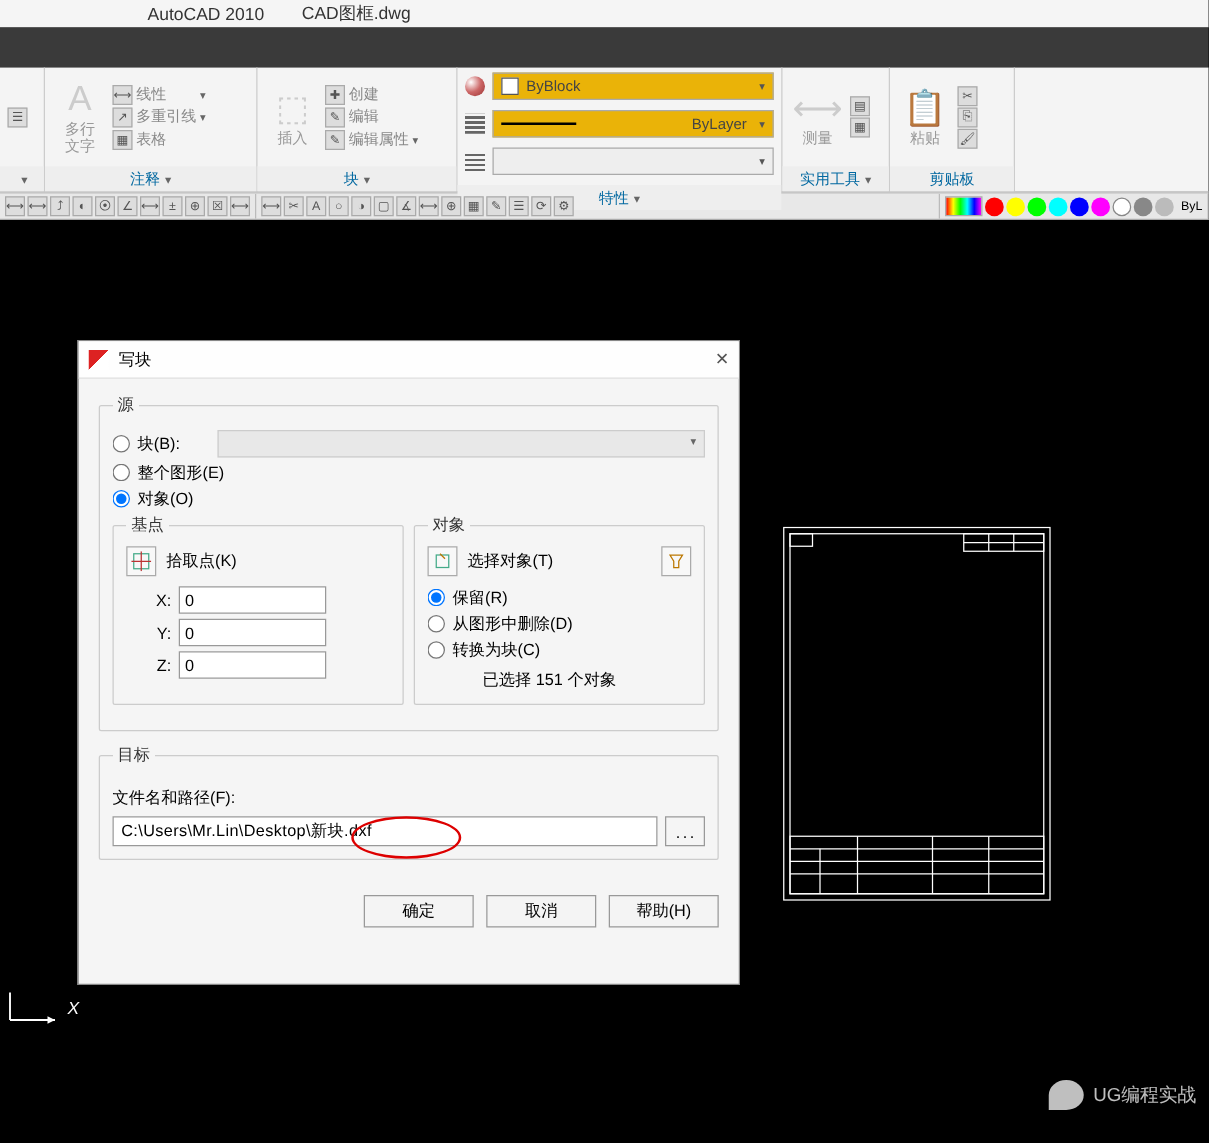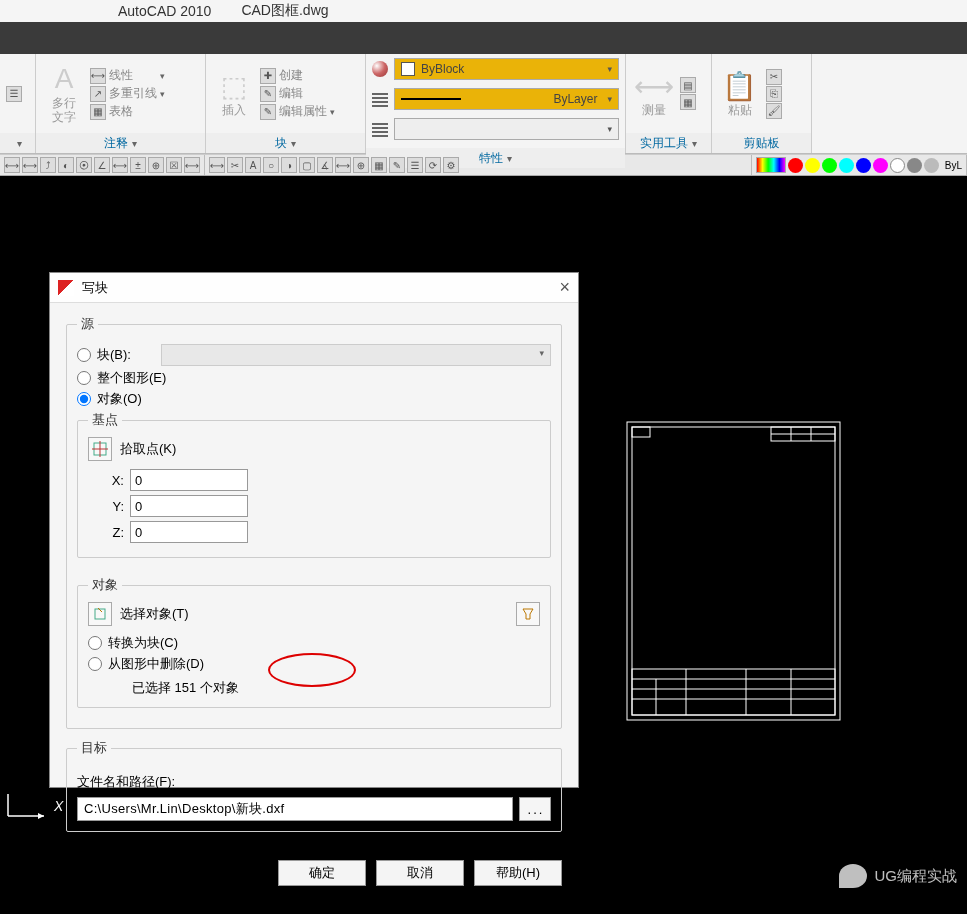--- a/index.html
+++ b/index.html
@@ -45,34 +45,34 @@
 .dframe svg { width: 100%; height: 100%; }
 
 
 .cursor { position: absolute; left: 0; top: 616px; color: #fff; font-size: 14px; display: flex; align-items: center; }
 
 
 .wechat { position: absolute; right: 10px; bottom: 26px; color: rgba(255,255,255,0.75); font-size: 15px; display: flex; align-items: center; gap: 8px; }
 .wechat-icon { width: 28px; height: 24px; background: rgba(255,255,255,0.75); border-radius: 50% 50% 50% 0; position: relative; }
 
 
-.dialog { position: absolute; left: 49px; top: 272px; width: 530px; height: 516px; background: #f5f5f5; border: 1px solid #888; box-shadow: 4px 6px 16px rgba(0,0,0,0.5); }
+.dialog { position: absolute; left: 62px; top: 272px; width: 530px; height: 516px; background: #f5f5f5; border: 1px solid #888; box-shadow: 4px 6px 16px rgba(0,0,0,0.5); }
 .dlg-title { height: 30px; display: flex; align-items: center; padding: 0 8px; background: #fefefe; border-bottom: 1px solid #ddd; }
 .dlg-title .app-ico { width: 16px; height: 16px; background: linear-gradient(135deg, #d22 50%, #fff 50%); margin-right: 8px; }
 .dlg-title .close { margin-left: auto; font-size: 18px; color: #555; cursor: pointer; }
 .dlg-body { padding: 12px 16px 8px 16px; }
 
 fieldset { border: 1px solid #ccc; border-radius: 2px; padding: 8px 10px 10px 10px; margin-bottom: 10px; }
 fieldset > legend { padding: 0 4px; font-size: 13px; color: #333; }
 
 .radio-row { display: flex; align-items: center; gap: 6px; margin: 3px 0; font-size: 13px; }
 .radio-row input[type="radio"] { width: 14px; height: 14px; }
 .block-sel { flex: 1; margin-left: 24px; height: 22px; background: #e8e8e8; border: 1px solid #ccc; }
 
-.two-col { display: flex; gap: 8px; flex-direction: column; }
+.two-col { display: flex; gap: 8px; }
 .inner-fs { flex: 1; }
 
 .pick-row { display: flex; align-items: center; gap: 8px; margin-bottom: 8px; }
 .pick-btn { width: 24px; height: 24px; border: 1px solid #aaa; background: #f8f8f8; display: flex; align-items: center; justify-content: center; }
 .pick-btn svg { width: 16px; height: 16px; }
 .retain-btn { margin-left: auto; }
 
 .xyz-row { display: flex; align-items: center; gap: 6px; margin: 4px 0; }
 .xyz-row .lbl { width: 36px; text-align: right; }
 .xyz-row input { width: 118px; height: 22px; border: 1px solid #999; padding: 0 4px; font-size: 13px; }
@@ -369,26 +369,30 @@
                 </svg>
             </div>
             <span>选择对象(T)</span>
             <div class="pick-btn retain-btn">
               <svg viewBox="0 0 16 16">
                   <path d="M3 3 L13 3 L10 8 L10 13 L6 13 L6 8 Z" fill="none" stroke="#b70"></path>
                 </svg>
             </div>
           </div>
           <div class="radio-row">
-              <input type="radio" name="obj" style="">
-              <span>转换为块(C)</span>
+              <input type="radio" name="obj" checked="" style="">
+              <span>保留(R)</span>
             </div>
           <div class="radio-row">
               <input type="radio" name="obj" style="">
               <span>从图形中删除(D)</span>
+            </div>
+          <div class="radio-row">
+              <input type="radio" name="obj" style="">
+              <span>转换为块(C)</span>
             </div>
           <div class="status-txt">已选择 151 个对象</div>
         </fieldset>
       </div>
     </fieldset>
 
     <fieldset class="target-sec">
       <legend>目标</legend>
       <div class="lbl2">文件名和路径(F):</div>
       <div class="path-row">

